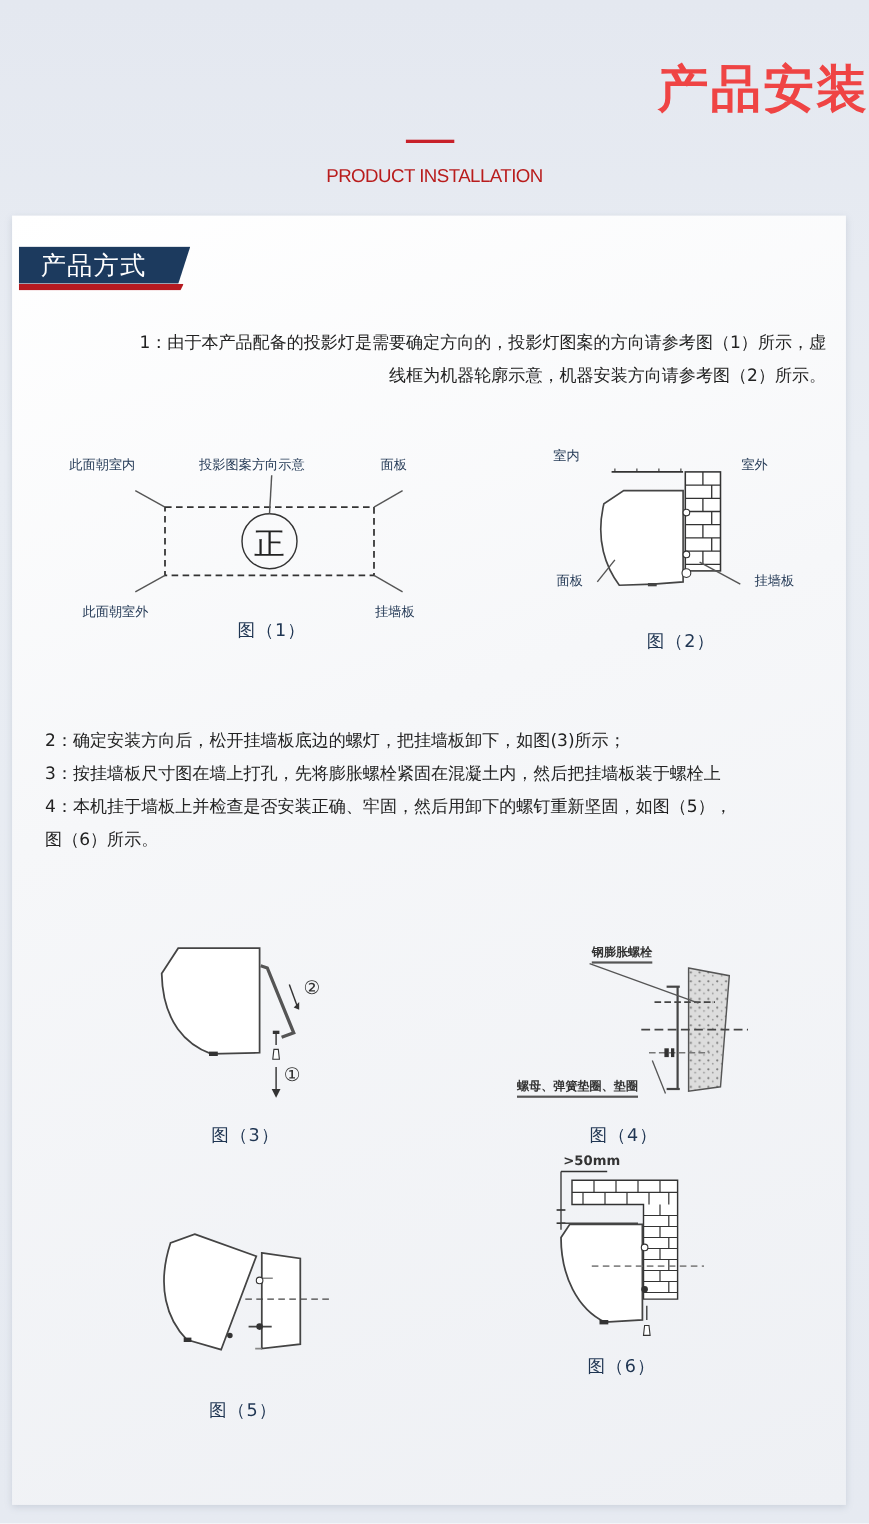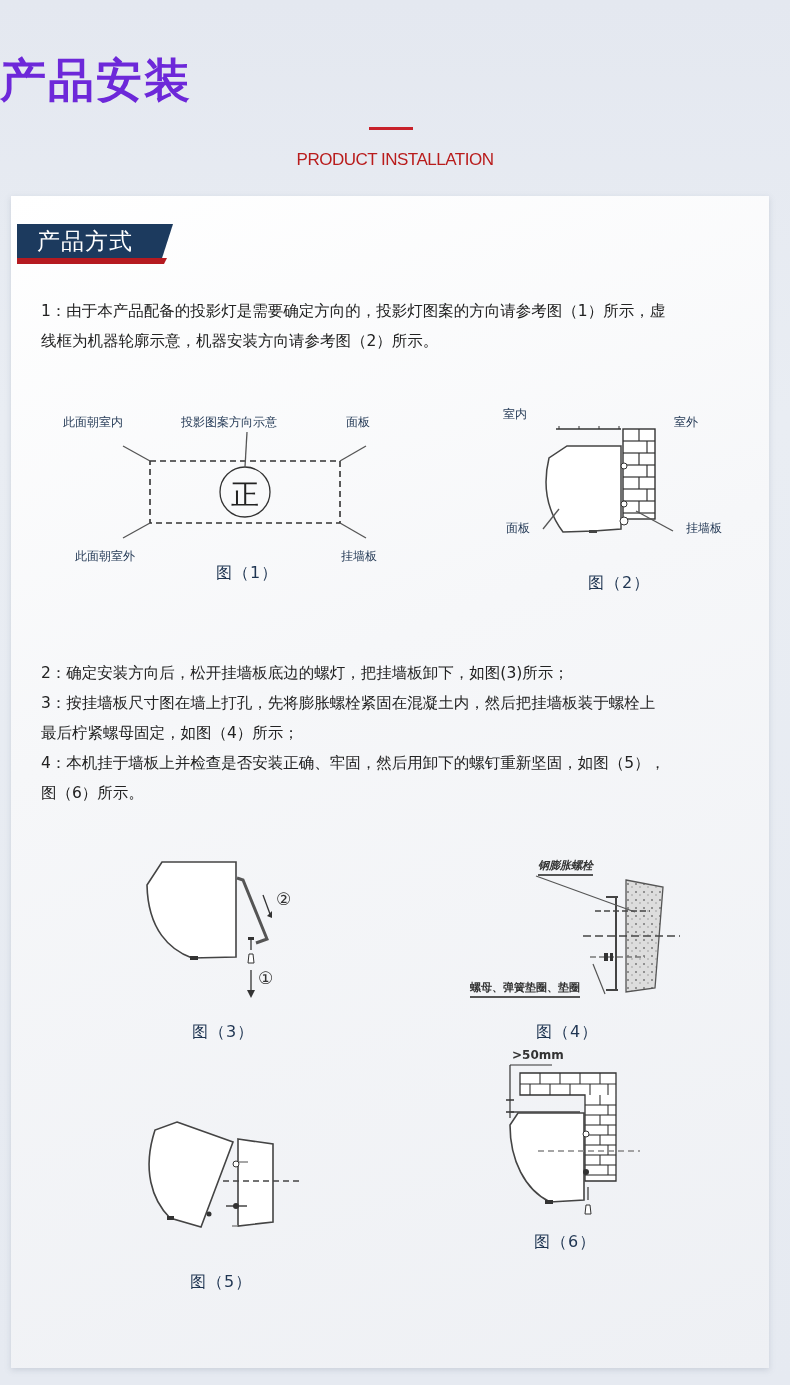--- a/index.html
+++ b/index.html
@@ -5,22 +5,22 @@
     * { margin: 0; padding: 0; box-sizing: border-box; }
     html, body { width: 790px; height: 1385px; overflow: hidden; }
     body {
       background: linear-gradient(180deg, #e4e8f0 0%, #e9edf3 30%, #e6eaf1 100%);
       font-family: "DejaVu Sans", "Liberation Sans", sans-serif;
       color: #333;
       position: relative;
     }
     .hero-title {
       position: absolute; left: 0; right: 0; top: 50px;
-      text-align: left; font-size: 46px; font-weight: bold;
-      color: #6d28d9; letter-spacing: 2px;
+      text-align: right; font-size: 46px; font-weight: bold;
+      color: #ef4444; letter-spacing: 2px;
     }
     .hero-rule {
       position: absolute; left: 369px; top: 127px; width: 44px; height: 3px;
       background: #c8212a;
     }
     .hero-sub {
       position: absolute; left: 0; right: 0; top: 150px;
       text-align: center; font-size: 17px; color: #b91c1c;
       font-family: "Liberation Sans", sans-serif; letter-spacing: -0.5px;
     }
@@ -67,21 +67,21 @@
 </div>
 
 <div class="card">
 
   <div class="section-tag">
     <div class="bg"></div>
     <div class="red"></div>
     <div class="label">产品方式</div>
   </div>
 
-  <div class="para" style="top:100px;">
+  <div class="para" style="top:100px;text-align:right;">
     <div>1：由于本产品配备的投影灯是需要确定方向的，投影灯图案的方向请参考图（1）所示，虚</div>
     <div>线框为机器轮廓示意，机器安装方向请参考图（2）所示。</div>
   </div>
 
   <div class="fig" style="left:0; top:200px; width:400px; height:200px;">
     <svg width="400" height="200">
       <rect x="139" y="65" width="190" height="62" fill="none" stroke="#333" stroke-width="1.6" stroke-dasharray="6,4"></rect>
       <circle cx="234" cy="96" r="25" fill="none" stroke="#333" stroke-width="1.3"></circle>
       <line x1="234" y1="71" x2="236" y2="36" stroke="#555" stroke-width="1.3"></line>
       <line x1="139" y1="65" x2="112" y2="50" stroke="#555" stroke-width="1.3"></line>
@@ -139,21 +139,20 @@
     <div class="lbl" style="left:22px; top:10px;">室内</div>
     <div class="lbl" style="left:193px; top:18px;">室外</div>
     <div class="lbl" style="left:25px; top:124px;">面板</div>
     <div class="lbl" style="left:205px; top:124px;">挂墙板</div>
     <div class="cap" style="left:107px; top:177px;">图（2）</div>
   </div>
 
   <div class="para" style="top:462px;">
     <div>2：确定安装方向后，松开挂墙板底边的螺灯，把挂墙板卸下，如图(3)所示；</div>
     <div>3：按挂墙板尺寸图在墙上打孔，先将膨胀螺栓紧固在混凝土内，然后把挂墙板装于螺栓上</div>
-    <div>最后柠紧螺母固定，如图（4）所示；</div>
     <div>4：本机挂于墙板上并检查是否安装正确、牢固，然后用卸下的螺钉重新坚固，如图（5），</div>
     <div>图（6）所示。</div>
   </div>
 
   <div class="fig" style="left:119px; top:654px; width:180px; height:200px;">
     <svg width="180" height="200">
       <path d="M 32 12 L 106 12 L 106 107 L 62 108 C 40 100 18 80 17 35 Z" fill="#fff" stroke="#444" stroke-width="1.6"></path>
       <rect x="60" y="106" width="8" height="4" fill="#333"></rect>
       <path d="M 107 28 L 113 30 L 137 89 L 126 93" fill="none" stroke="#555" stroke-width="3"></path>
       <line x1="133" y1="45" x2="140" y2="64" stroke="#333" stroke-width="1.3"></line>
@@ -183,21 +182,21 @@
       <line x1="156" y1="47" x2="168" y2="47" stroke="#444" stroke-width="2"></line>
       <line x1="156" y1="140" x2="168" y2="140" stroke="#444" stroke-width="2"></line>
       <line x1="145" y1="61" x2="200" y2="61" stroke="#444" stroke-width="1.5" stroke-dasharray="6,3"></line>
       <line x1="133" y1="86" x2="230" y2="86" stroke="#444" stroke-width="1.5" stroke-dasharray="8,4"></line>
       <line x1="140" y1="107" x2="195" y2="107" stroke="#777" stroke-width="1.5" stroke-dasharray="6,3"></line>
       <rect x="154" y="103" width="4" height="8" fill="#333"></rect>
       <rect x="160" y="103" width="3" height="8" fill="#333"></rect>
       <line x1="86" y1="26" x2="185" y2="62" stroke="#555" stroke-width="1.2"></line>
       <line x1="155" y1="144" x2="143" y2="114" stroke="#555" stroke-width="1.2"></line>
     </svg>
-    <div class="small-lbl" style="left:88px; top:8px;font-style:italic;">钢膨胀螺栓</div>
+    <div class="small-lbl" style="left:88px; top:8px;">钢膨胀螺栓</div>
     <div class="small-lbl" style="left:20px; top:130px;text-align:right;">螺母、弹簧垫圈、垫圈</div>
     <div class="cap" style="left:86px; top:172px;">图（4）</div>
   </div>
 
   <div class="fig" style="left:119px; top:904px; width:180px; height:200px;">
     <svg width="180" height="200">
       <path d="M 47 22 L 103 42 L 71 127 L 40 118 C 22 100 12 70 25 30 Z" fill="#fff" stroke="#444" stroke-width="1.6"></path>
       <rect x="37" y="116" width="7" height="4" fill="#333"></rect>
       <circle cx="79" cy="114" r="2.5" fill="#333"></circle>
       <polygon points="108,39 143,44 143,122 108,126" fill="#fff" stroke="#444" stroke-width="1.6"></polygon>

